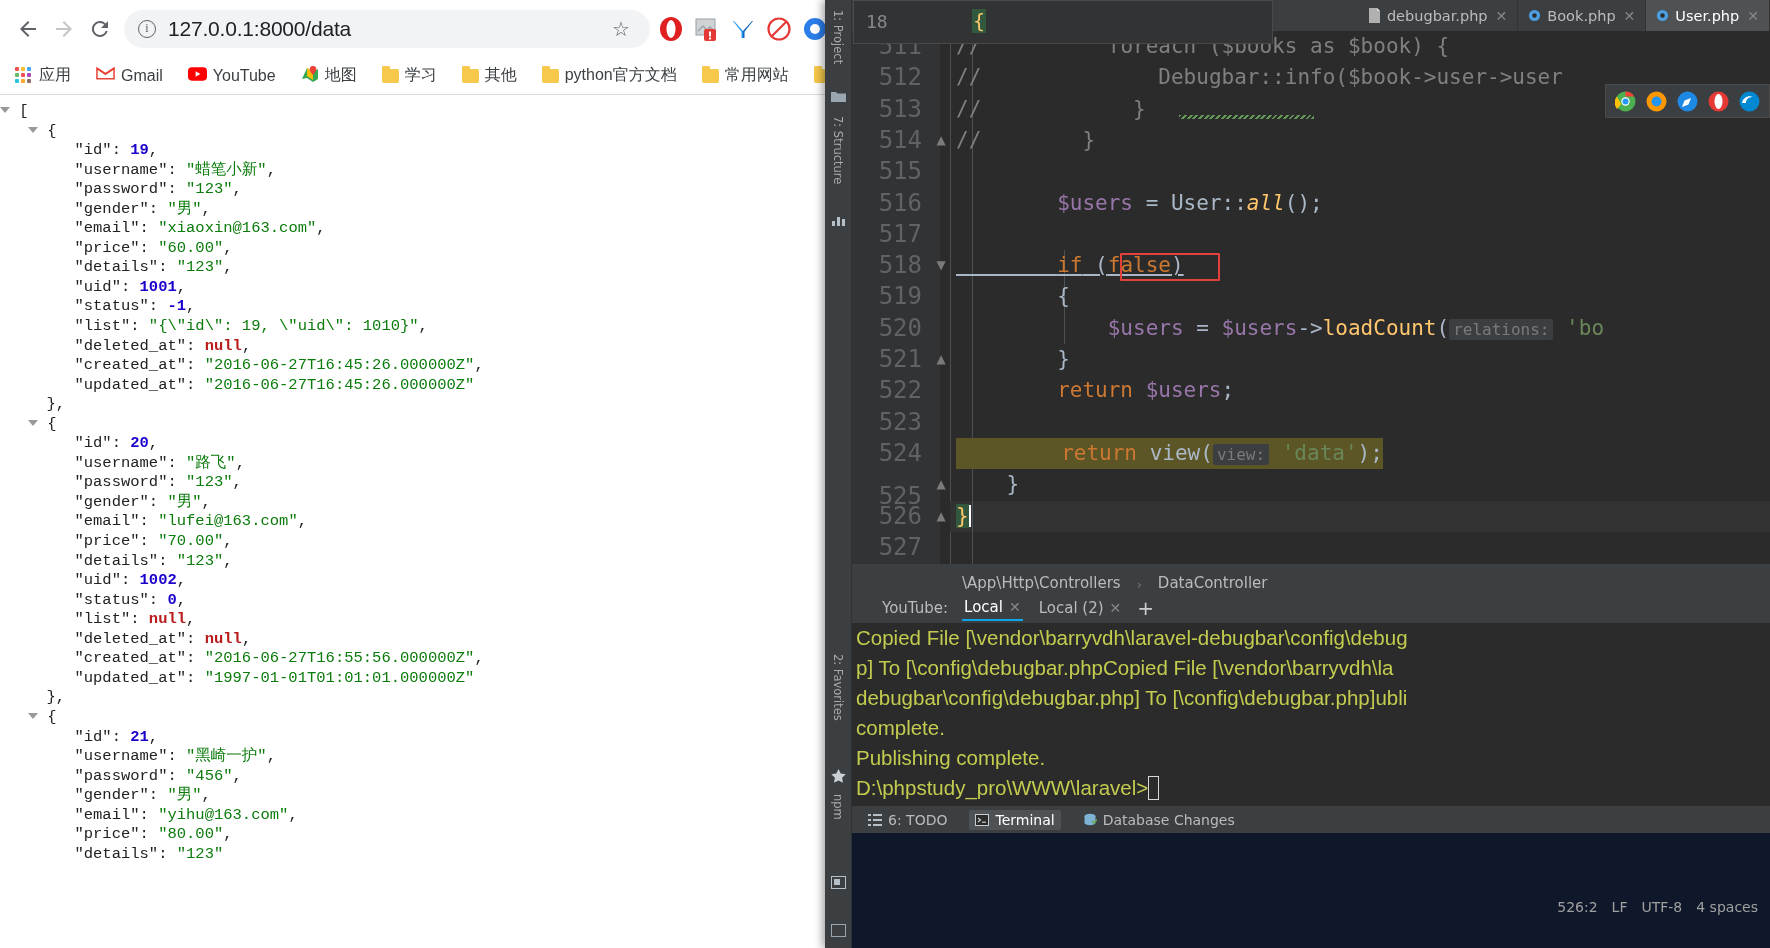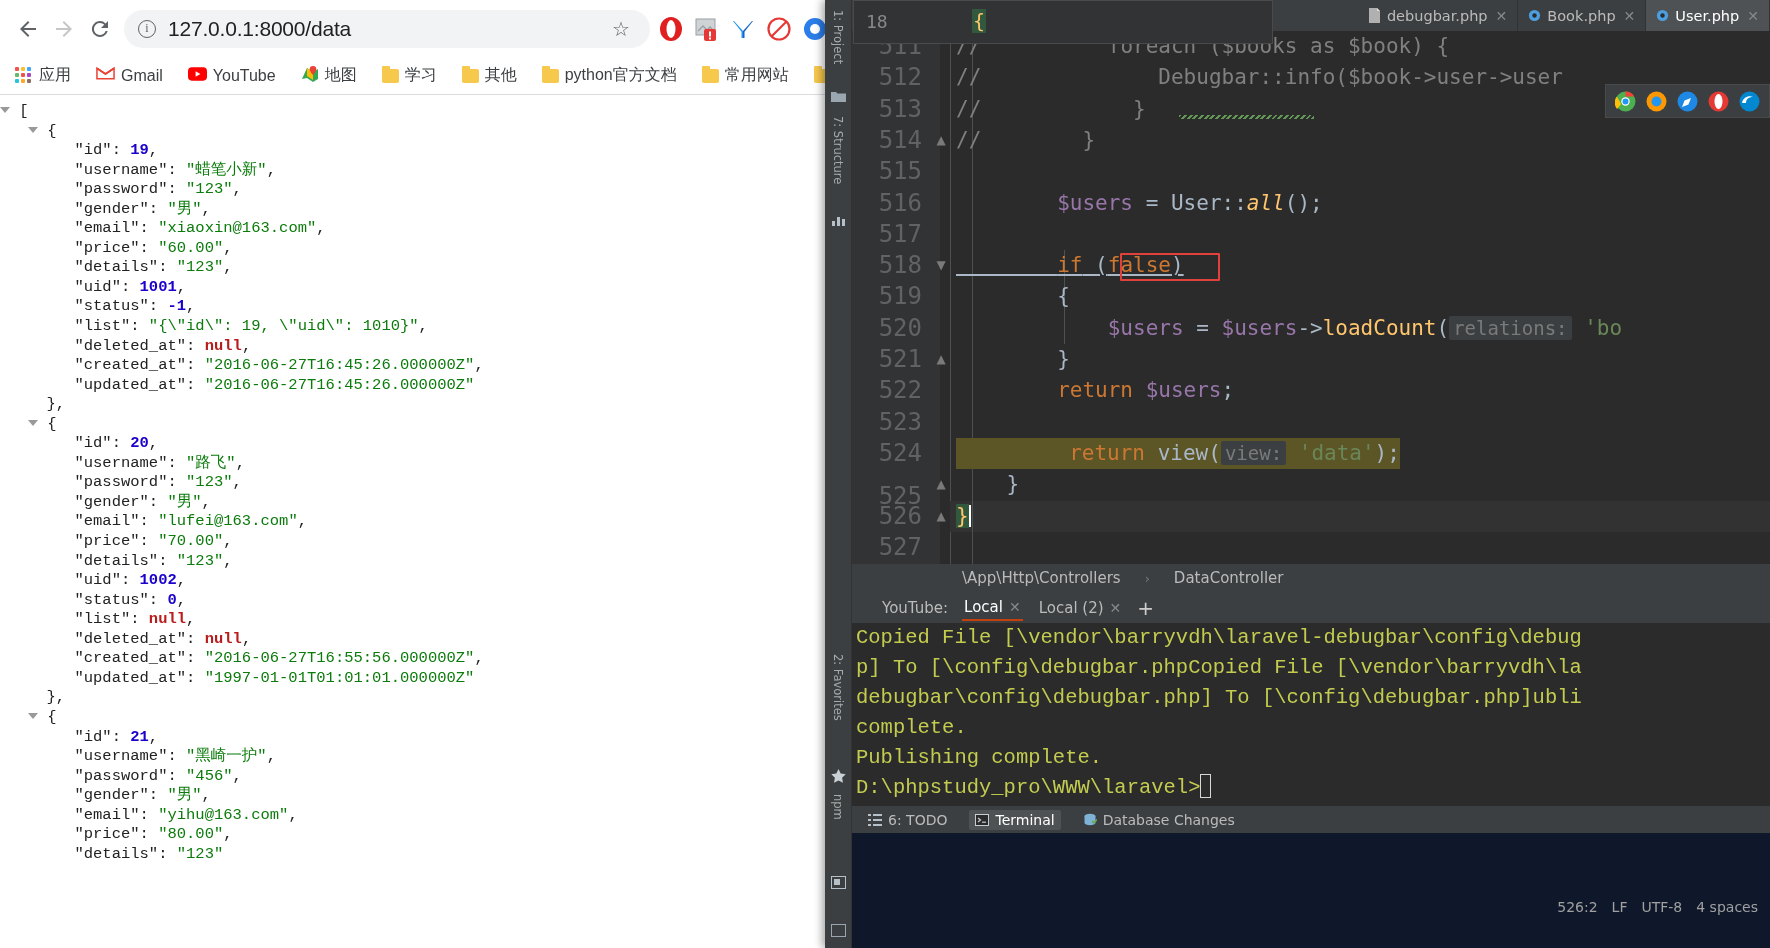--- a/index.html
+++ b/index.html
@@ -268,21 +268,21 @@
   .c-comment { color: #808080; }
   .c-kw { color: #cc7832; }
   .c-var { color: #9876aa; }
   .c-fn { color: #ffc66d; }
   .c-fn-i { color: #ffc66d; font-style: italic; }
   .c-str { color: #6a8759; }
   .c-plain { color: #a9b7c6; }
   .c-hintbg {
     background: #3b3f41;
     color: #7a7a7a;
-    font-size: 19px;
+    font-size: 16px;
     padding: 1px 4px;
     border-radius: 2px;
   }
   .sel-highlight { background: #5c5526; }
   .err-box {
     position: absolute;
     border: 2px solid #e2403a;
     border-radius: 1px;
     pointer-events: none;
   }
@@ -306,53 +306,53 @@
     background: #ffffff;
     vertical-align: -4px;
   }
 
   
   .breadcrumb {
     position: absolute;
     left: 27px; top: 564px;
     width: 918px; height: 28px;
     background: #3c3f41;
-    display: flex; align-items: center;
+    display: flex; align-items: flex-end;
     font-size: 15px; color: #bbbbbb;
     padding-left: 110px;
-    gap: 24px;
+    gap: 16px;
   }
   .bc-sep { color: #777; font-size: 13px; }
 
   
   .term-head {
     position: absolute;
     left: 27px; top: 592px;
     width: 918px; height: 31px;
     background: #3c3f41;
     display: flex; align-items: center;
     padding-left: 30px;
     gap: 14px;
     font-size: 15px; color: #bbbbbb;
   }
   .tm-tab {
     display: flex; align-items: center; gap: 6px;
     padding: 3px 2px;
     color: #bbbbbb;
   }
-  .tm-tab.active { color: #ffffff; border-bottom: 2px solid #c2410c; }
+  .tm-tab.active { color: #ffffff; border-bottom: 2px solid #0ea5e9; }
   .tm-tab .x { color: #888; font-size: 14px; }
   .tm-plus { color: #cccccc; font-size: 20px; line-height: 14px; }
 
   .term-body {
     position: absolute;
     left: 27px; top: 623px;
     width: 918px; height: 183px;
     background: #2b2b2b;
-    font-family: Liberation Mono, monospace;
+    font-family: Liberation Sans, sans-serif;
     font-size: 20.5px;
     line-height: 30px;
     color: #c3cc4f;
     overflow: hidden;
     padding-left: 4px;
   }
   .tline { white-space: pre; }
   .term-caret {
     display: inline-block;
     width: 11px; height: 24px;
@@ -745,21 +745,21 @@
       <div class="err-box" style="left:268px; top:222px; width:100px; height:28px;"></div>
 
       <div class="cline" style="top:250.4px;"><span>        </span><span class="c-plain">{</span></div>
 
       <div class="cline" style="top:281.7px;"><span>            </span><span class="c-var">$users</span><span class="c-plain"> = </span><span class="c-var">$users</span><span class="c-plain">-&gt;</span><span class="c-fn">loadCount</span><span class="c-plain">(</span><span class="c-hintbg">relations:</span><span class="c-str"> 'bo</span></div>
 
       <div class="cline" style="top:313px;"><span>        </span><span class="c-plain">}</span></div>
 
       <div class="cline" style="top:344.3px;"><span>        </span><span class="c-kw">return</span><span class="c-var"> $users</span><span class="c-plain">;</span></div>
 
-      <div class="cline sel-highlight" style="top:406.9px; padding-left:12px;"><span>        </span><span class="c-kw">return</span><span class="c-plain"> view</span><span class="c-plain">(</span><span class="c-hintbg">view:</span><span class="c-str"> 'data'</span><span class="c-plain">);</span></div>
+      <div class="cline sel-highlight" style="top:406.9px; padding-left:4px;"><span>        </span><span class="c-kw">return</span><span class="c-plain"> view</span><span class="c-plain">(</span><span class="c-hintbg">view:</span><span class="c-str"> 'data'</span><span class="c-plain">);</span></div>
 
       <div class="cline" style="top:438.2px;"><span>    </span><span class="c-plain">}</span></div>
 
       <div class="cline" style="top:469.5px;"><span class="hl-brace">}</span><span class="caret"></span></div>
 
     </div>
 
     <div class="breadcrumb">
       <span>\App\Http\Controllers</span>
       <span class="bc-sep">›</span>

